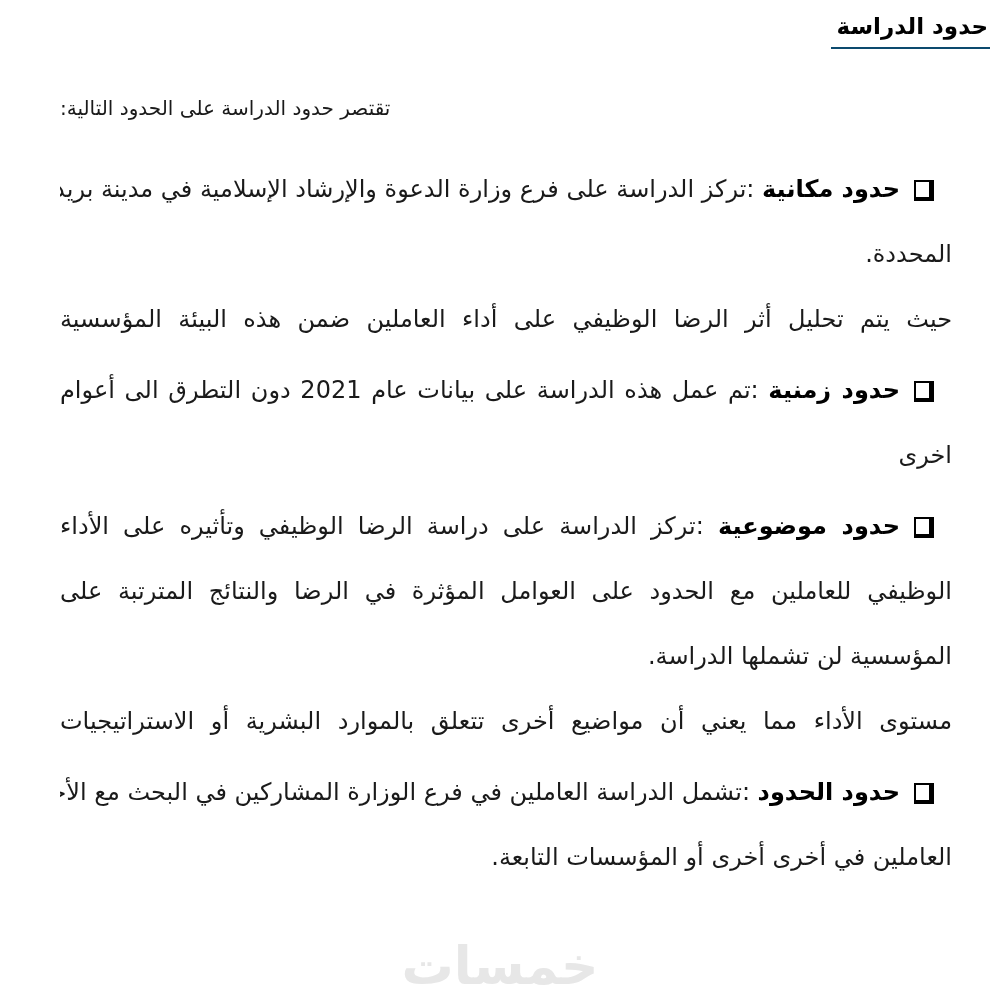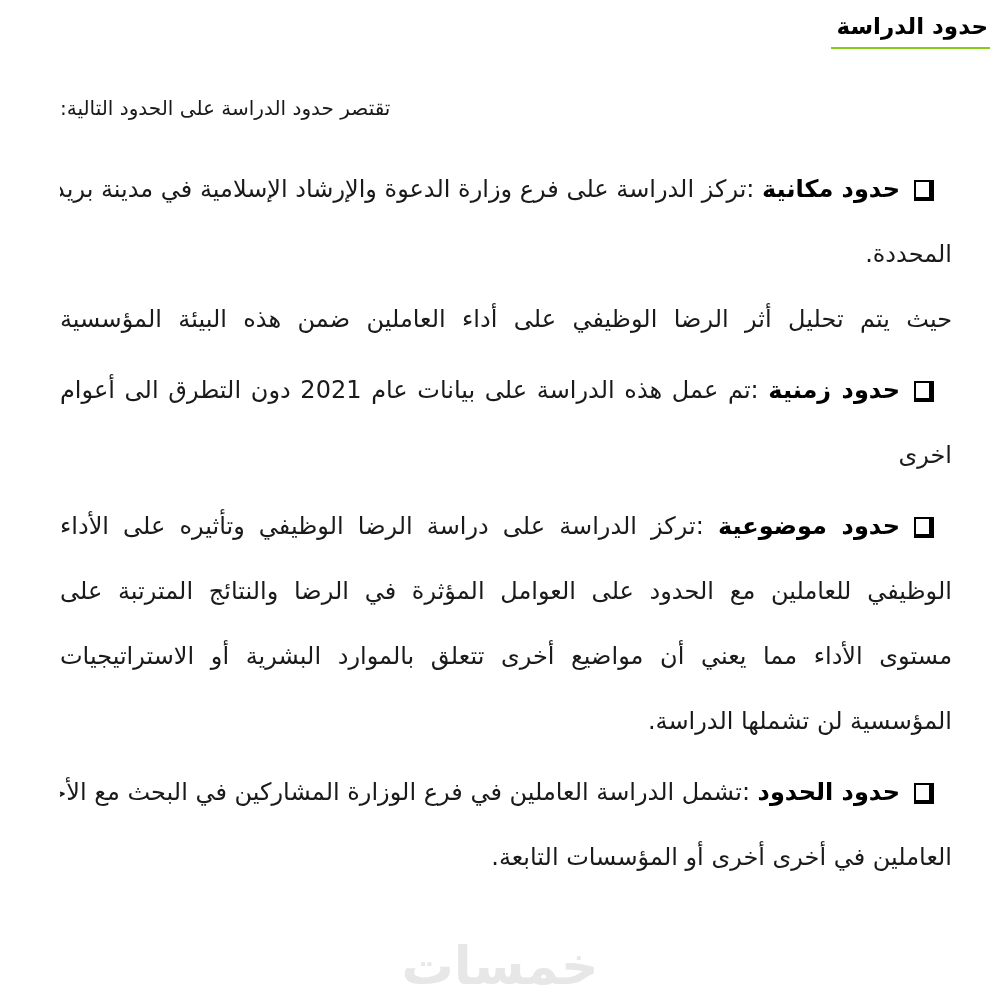--- a/index.html
+++ b/index.html
@@ -15,21 +15,21 @@
     overflow:hidden;
   }
   .title{
     display:inline-block;
     margin:0;
     font-size:23px;
     font-weight:bold;
     color:#000;
     line-height:28px;
     padding:0 2px 7px 6px;
-    border-bottom:2px solid #84cc16;
+    border-bottom:2px solid #0c4a6e;
   }
   .intro{
     margin:44px 0 0;
     font-size:20px;
     line-height:30px;
     text-align:left;
   }
   .items{
     margin:34px 38px 0 0;
   }
@@ -87,22 +87,22 @@
   <div class="item">
     <span class="bullet"></span>
   <div class="line first"><b class="head">حدود زمنية</b> <span>:تم عمل هذه الدراسة على بيانات عام 2021 دون التطرق الى أعوام</span></div>
         <div class="line last">اخرى</div>
       </div>
 
   <div class="item">
     <span class="bullet"></span>
   <div class="line first"><b class="head">حدود موضوعية</b> <span>:تركز الدراسة على دراسة الرضا الوظيفي وتأثيره على الأداء</span></div>
         <div class="line">الوظيفي للعاملين مع الحدود على العوامل المؤثرة في الرضا والنتائج المترتبة على</div>
+        <div class="line last">المؤسسية لن تشملها الدراسة.</div>
         <div class="line">مستوى الأداء مما يعني أن مواضيع أخرى تتعلق بالموارد البشرية أو الاستراتيجيات</div>
-        <div class="line last">المؤسسية لن تشملها الدراسة.</div>
       </div>
 
   <div class="item">
     <span class="bullet"></span>
   <div class="line first"><b class="head">حدود الحدود</b> <span>:تشمل الدراسة العاملين في فرع الوزارة المشاركين في البحث مع الأخذ</span></div>
         <div class="line last">العاملين في أخرى أخرى أو المؤسسات التابعة.</div>
       </div>
 </div>
   <div class="watermark">خمسات</div>
 </div>

